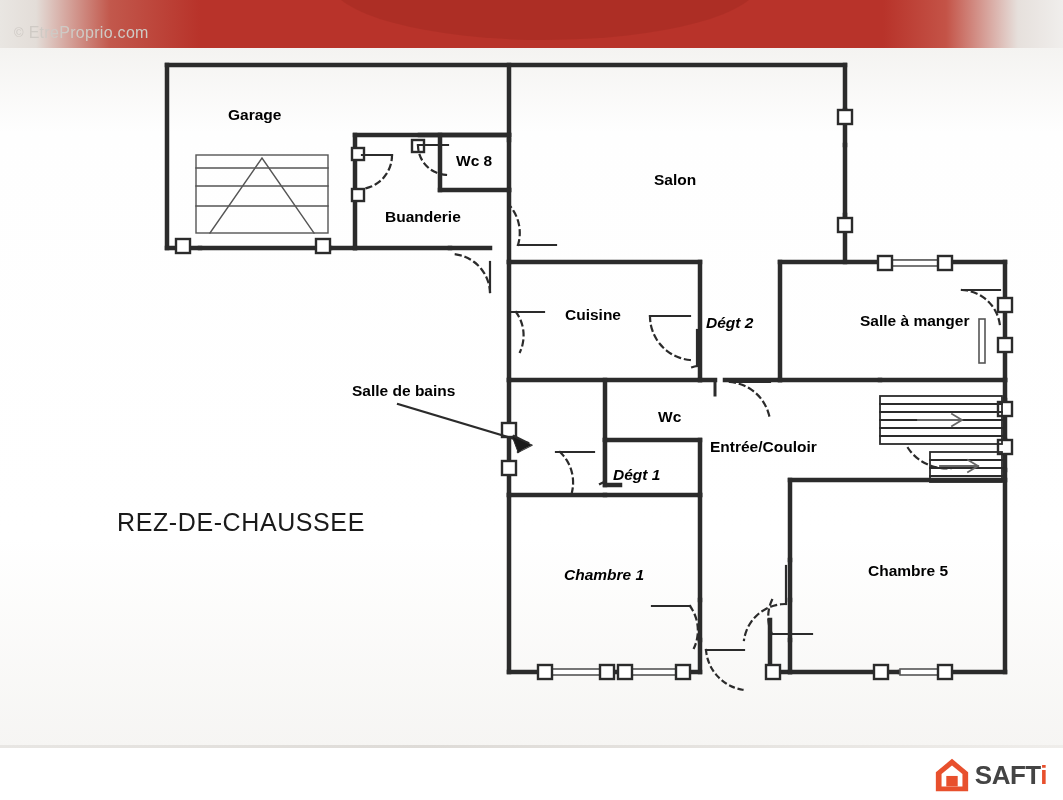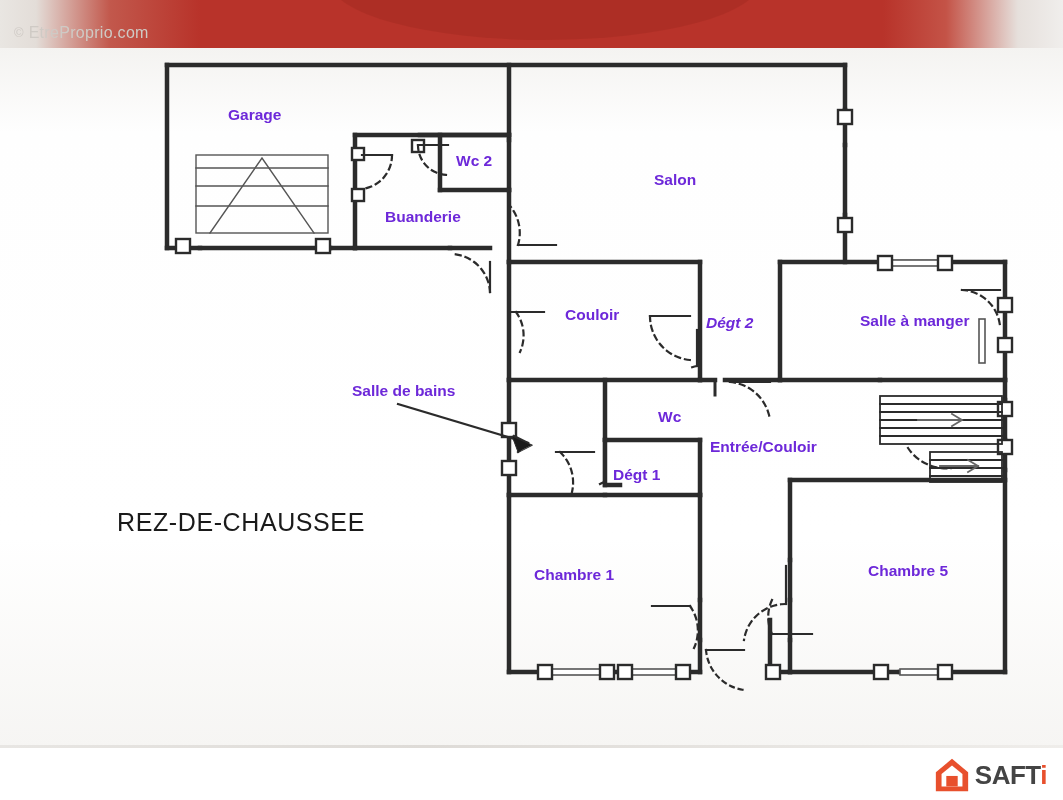--- a/index.html
+++ b/index.html
@@ -99,21 +99,21 @@
   .plan {
     position: absolute;
     left: 0;
     top: 0;
     width: 1063px;
     height: 800px;
   }
   
   .lbl {
     position: absolute;
-    color: #6d28d9;
+    color: #000000;
     font-family: "Liberation Sans", sans-serif;
     font-weight: bold;
     white-space: nowrap;
   }
   .lbl.room { font-size: 15.5px; }
   .title {
     position: absolute;
     font-family: "Liberation Sans", sans-serif;
     font-size: 25px;
     letter-spacing: .6px;
@@ -381,31 +381,31 @@
 
       <g stroke-width="2.2">
         <path d="M398 404 L528 443"></path>
         <path d="M528 443 L514 436 M528 443 L518 452" fill="none"></path>
       </g>
       <polygon points="532,445 512,436 518,452" fill="#1b1b1b"></polygon>
     </g>
   </svg>
 
   <div class="lbl room" style="left:228px; top:106px;">Garage</div>
-  <div class="lbl room" style="left:456px; top:152px;">Wc 2</div>
+  <div class="lbl room" style="left:456px; top:152px;">Wc 8</div>
   <div class="lbl room" style="left:385px; top:208px;">Buanderie</div>
   <div class="lbl room" style="left:654px; top:171px;">Salon</div>
-  <div class="lbl room" style="left:565px; top:306px;">Couloir</div>
+  <div class="lbl room" style="left:565px; top:306px;">Cuisine</div>
   <div class="lbl room" style="left:706px; top:314px;font-style:italic;">Dégt 2</div>
   <div class="lbl room" style="left:816px; top:312px;margin-left:44px;">Salle à manger</div>
   <div class="lbl room" style="left:352px; top:382px;">Salle de bains</div>
   <div class="lbl room" style="left:658px; top:408px;">Wc</div>
   <div class="lbl room" style="left:710px; top:438px;">Entrée/Couloir</div>
-  <div class="lbl room" style="left:613px; top:466px;">Dégt 1</div>
-  <div class="lbl room" style="left:534px; top:566px;">Chambre 1</div>
+  <div class="lbl room" style="left:613px; top:466px;font-style:italic;">Dégt 1</div>
+  <div class="lbl room" style="left:564px; top:566px;font-style:italic;">Chambre 1</div>
   <div class="lbl room" style="left:868px; top:562px;">Chambre 5</div>
 
   <div class="title" style="left:117px; top:508px;">REZ-DE-CHAUSSEE</div>
 
   <div class="safti">
     <div class="safti-mark">
       <svg viewBox="0 0 40 40" width="38" height="38">
         <path d="M20 3 L37 17 L37 37 L3 37 L3 17 Z" fill="#e8502d"></path>
         <path d="M20 10 L31 19 L31 32 L9 32 L9 19 Z" fill="#ffffff"></path>
         <rect x="14" y="21" width="12" height="11" fill="#e8502d"></rect>

